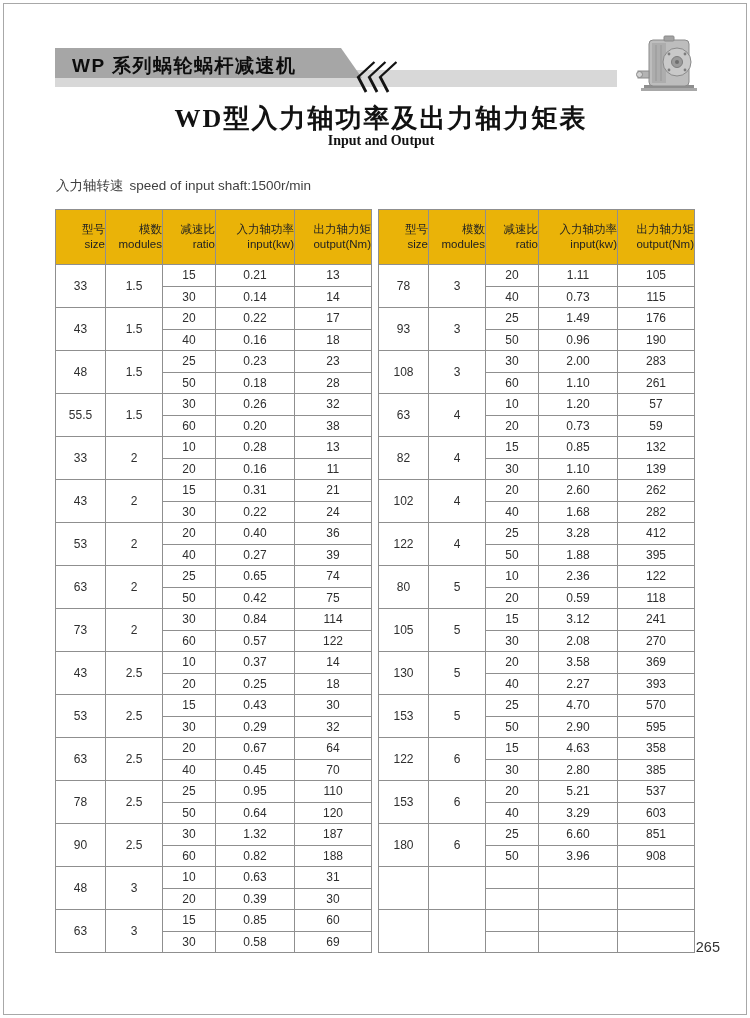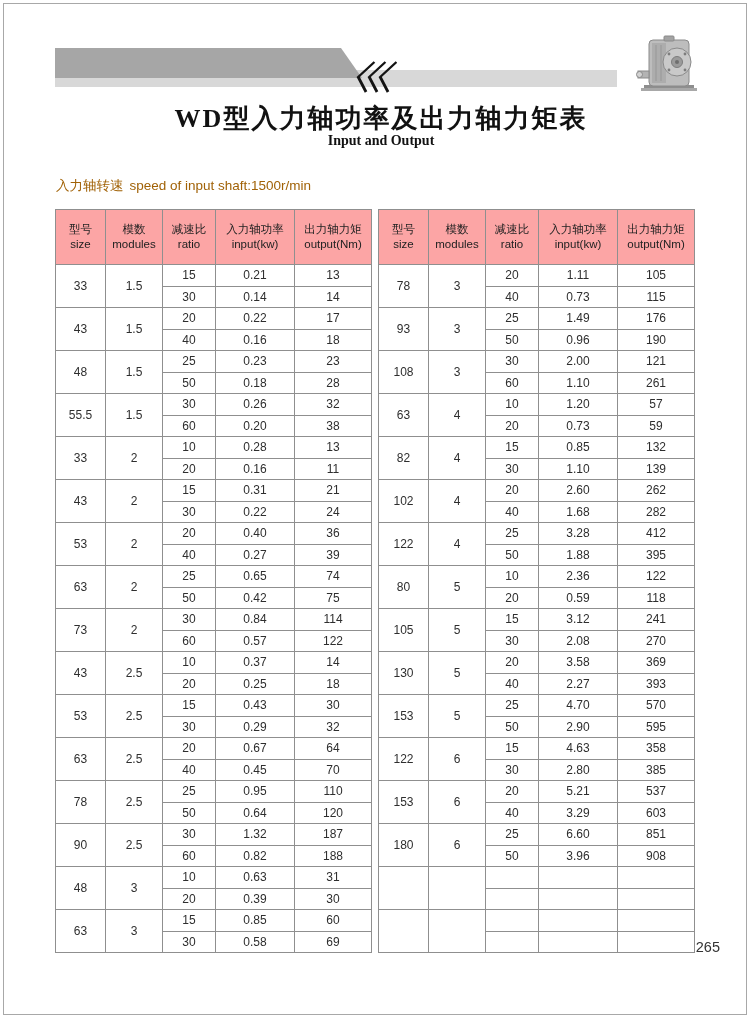--- a/index.html
+++ b/index.html
@@ -49,61 +49,62 @@
     letter-spacing:2px;margin:0;
   }
   .doc-subtitle{
     position:absolute;left:0;top:133px;width:762px;
     text-align:center;
     font-family:"Liberation Serif", serif;
     font-size:14px;font-weight:bold;color:#111;margin:0;
   }
   .speed-note{
     position:absolute;left:56px;top:177px;
-    font-size:13.5px;color:#a16207;
+    font-size:13.5px;color:#404040;
   }
   .speed-note .cn{margin-right:6px;}
   
   .spec-table{
     position:absolute;top:209px;
     border-collapse:collapse;
     table-layout:fixed;
     width:316px;
     font-size:12px;color:#2e2e2e;
     background:#fff;
     border:1px solid #6f6f6f;
   }
   .spec-table.left{left:55px;}
   .spec-table.right{left:378px;}
   .spec-table th,.spec-table td{
     border:1px solid #8f8f8f;
     text-align:center;vertical-align:middle;
     padding:0;overflow:hidden;
   }
   .spec-table th{
-    background:#fca5a5;
+    background:#eab308;
     height:54px;
     font-weight:normal;
-    font-size:11.5px;line-height:1.3;color:#222;
+    font-size:11.5px;line-height:1.3;color:#222;text-align:right;
   }
   .spec-table td{height:20.5px;}
   
   .page-number{
     position:absolute;top:939px;right:30px;
     font-size:14.5px;color:#333;
   }
 </style>
 </head>
 <body>
 
 <div class="page">
   <div class="page-frame"></div>
 
   <div class="banner-band"></div>
   <div class="banner-trap"></div>
+  <div class="banner-title">WP 系列蜗轮蜗杆减速机</div>
 
   <span class="chevrons">
     <svg width="46" height="34" viewBox="0 0 46 34">
       <g fill="none" stroke="#141414" stroke-width="2.6" transform="matrix(1,0,-0.28,1,10,0)">
         <polyline points="14,2 2,17 14,32"></polyline>
         <polyline points="25,2 13,17 25,32"></polyline>
         <polyline points="36,2 24,17 36,32"></polyline>
       </g>
     </svg>
   </span>
@@ -425,21 +426,21 @@
         <tr>
           <td>50</td>
           <td>0.96</td>
           <td>190</td>
         </tr>
         <tr>
           <td rowspan="2">108</td>
           <td rowspan="2">3</td>
           <td>30</td>
           <td>2.00</td>
-          <td>121</td>
+          <td>283</td>
         </tr>
         <tr>
           <td>60</td>
           <td>1.10</td>
           <td>261</td>
         </tr>
         <tr>
           <td rowspan="2">63</td>
           <td rowspan="2">4</td>
           <td>10</td>

